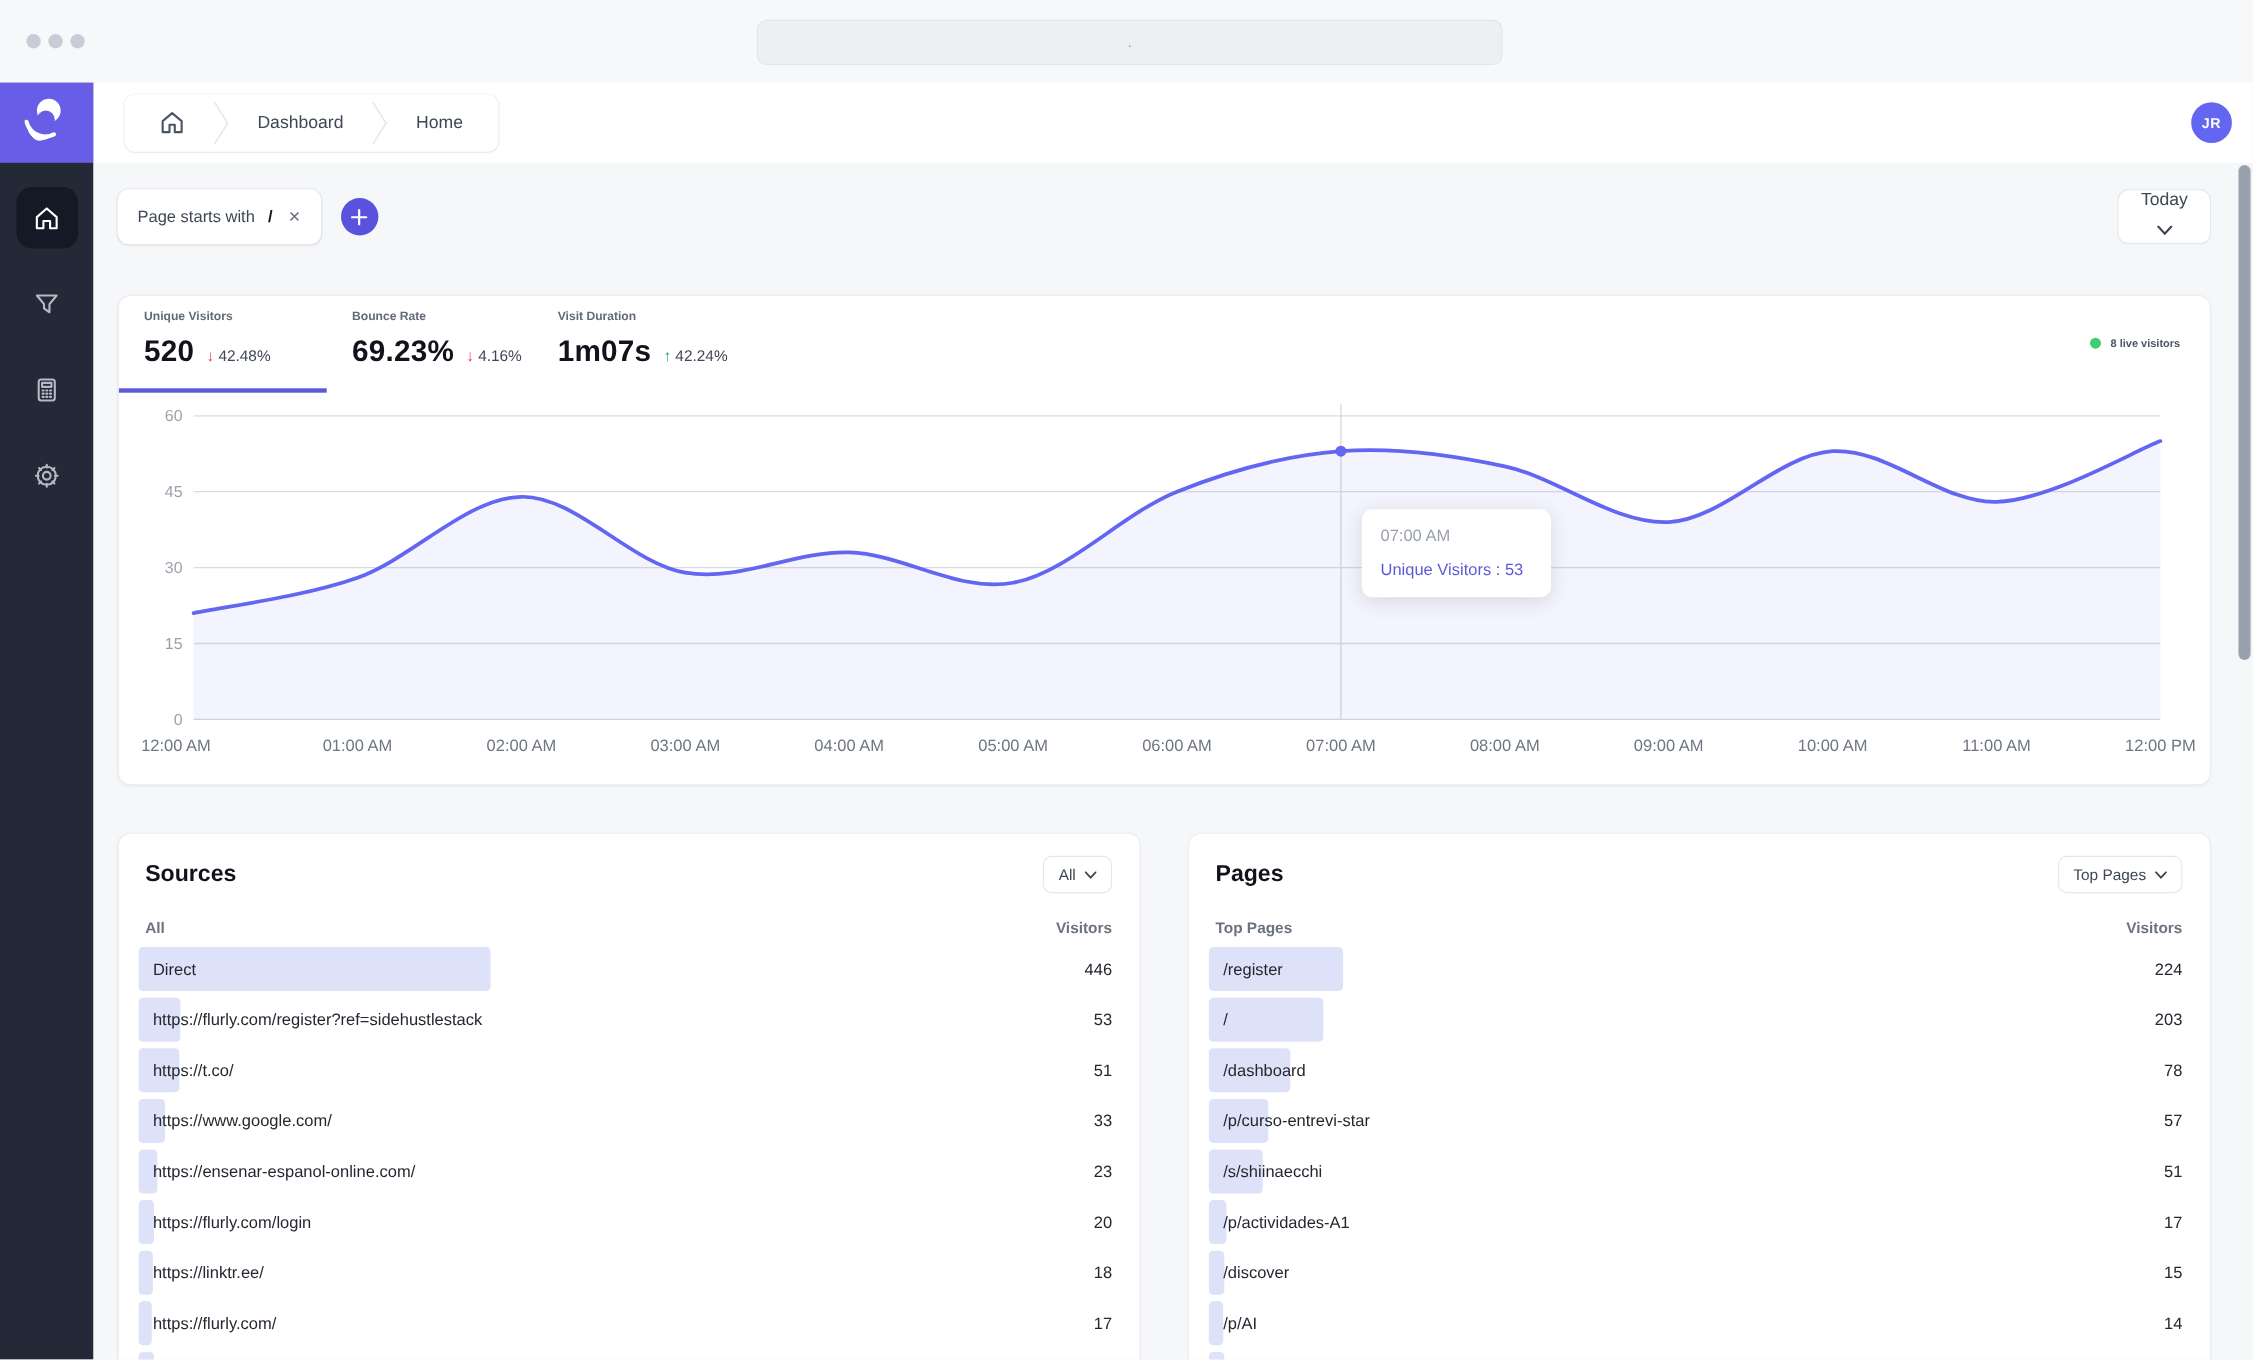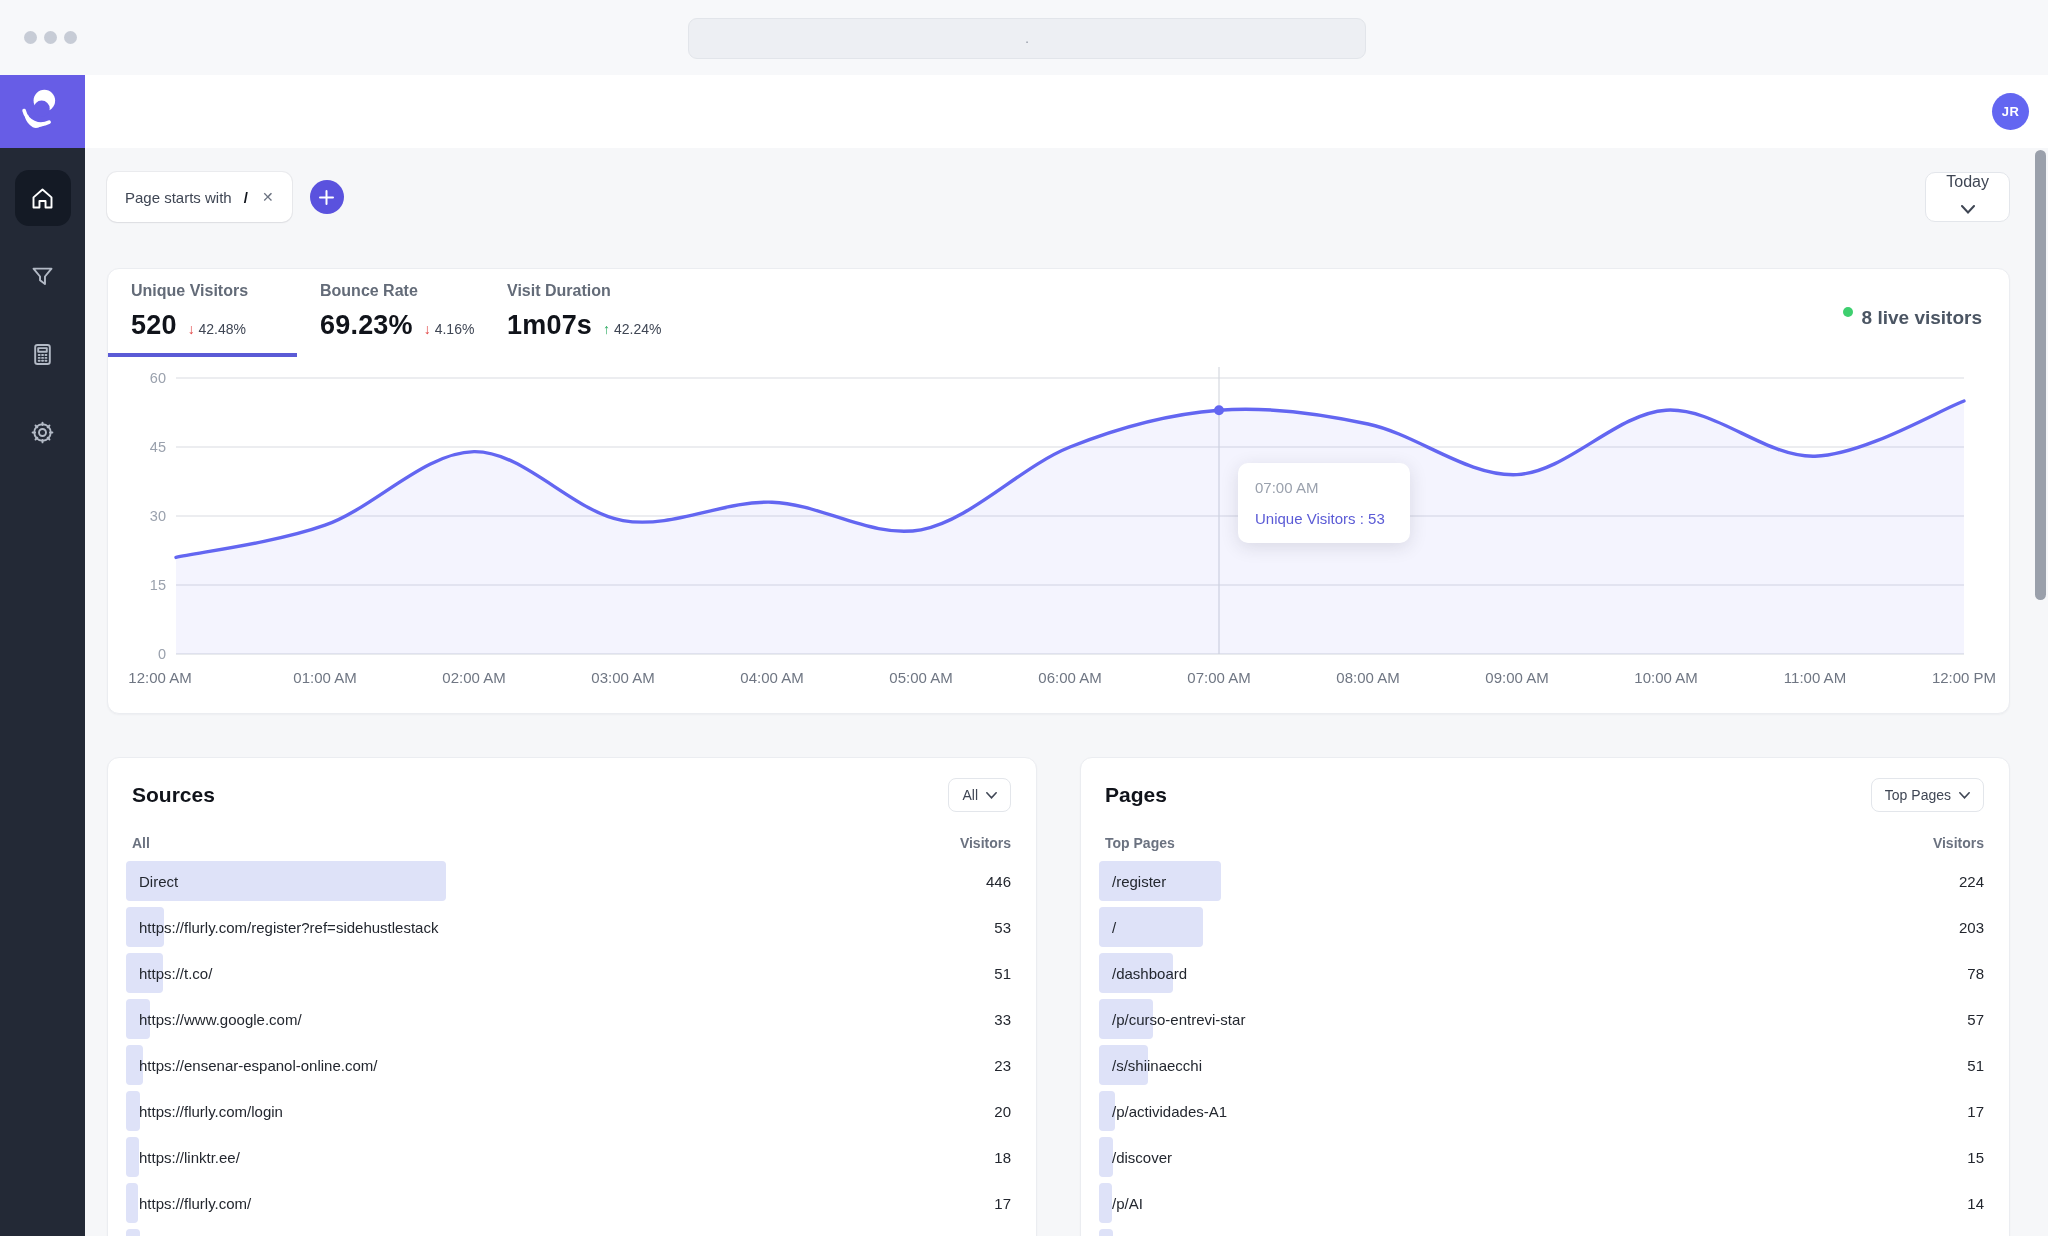--- a/index.html
+++ b/index.html
@@ -38,28 +38,28 @@
 
   .card { background:#fff; border-radius:12px; border:1px solid #ebedf1; box-shadow:0 1px 2px rgba(16,24,40,.04); }
 
   .chart-card { height:446px; position:relative; overflow:hidden; }
   .stats { display:flex; position:relative; height:88px; }
   .stat { padding:13px 0 0 23px; position:relative; cursor:pointer; height:88px; }
   .stat:nth-child(1){ width:189px; }
   .stat:nth-child(2){ width:187px; }
   .stat:nth-child(3){ width:207px; }
   .stat.active::after { content:""; position:absolute; left:0; right:0; bottom:0; height:4px; background:#5b5bd6; }
-  .stat-label { font-size:16px; font-weight:bold; color:#636b78; margin-bottom:10px; }
+  .stat-label { font-size:11px; font-weight:bold; color:#636b78; margin-bottom:10px; }
   .stat-line { display:flex; align-items:baseline; gap:11px; }
   .stat-value { font-size:27px; font-weight:bold; color:#10131a; letter-spacing:.2px; }
   .delta { font-size:14px; color:#3f4654; }
   .delta .arr { font-size:14px; }
   .arr.down { color:#e14242; }
   .arr.up { color:#27a95c; }
-  .live { position:absolute; right:27px; top:38px; display:flex; gap:9px; font-size:19px; font-weight:bold; color:#4b5563; }
+  .live { position:absolute; right:27px; top:38px; display:flex; gap:9px; font-size:10px; font-weight:bold; color:#4b5563; }
   .live-dot { width:10px; height:10px; border-radius:50%; background:#3ecf6f; }
 
   .chart-wrap { position:relative; }
   .tooltip { position:absolute; width:172px; background:#fff; border-radius:10px; box-shadow:0 4px 18px rgba(35,41,54,.13); padding:16px 17px; }
   .tt-time { font-size:15px; color:#9aa1ad; margin-bottom:14px; }
   .tt-val { font-size:15px; color:#5b5bd6; }
 
   .panels { display:flex; gap:43px; margin-top:43px; }
   .panel { flex:1; height:540px; padding:20px 25px 0 18px; }
   .panel-head { display:flex; align-items:center; justify-content:space-between; }
@@ -126,20 +126,39 @@
             <circle cx="12" cy="12" r="3.1"></circle>
             <path d="M12 3.2 v2.2 M12 18.6 v2.2 M3.2 12 h2.2 M18.6 12 h2.2 M5.8 5.8 l1.6 1.6 M16.6 16.6 l1.6 1.6 M18.2 5.8 l-1.6 1.6 M7.4 16.6 l-1.6 1.6"></path>
             <circle cx="12" cy="12" r="7.3"></circle>
           </svg>
         </div>
       </nav>
   </aside>
 
   <div class="main">
     <div class="header">
+      <div class="breadcrumb">
+        <div class="bc-item">
+          <svg width="23" height="23" viewBox="0 0 24 24" fill="none" stroke="#4b5563" stroke-width="2" stroke-linejoin="round">
+            <path d="M3 10.5 L12 3 L21 10.5 V21 H14.5 V14 H9.5 V21 H3 Z"></path>
+          </svg>
+        </div>
+        <div class="bc-sep">
+          <svg width="14" height="40" viewBox="0 0 14 40" fill="none" stroke="#e5e8ed" stroke-width="1.5">
+              <path d="M1 1 L13 20 L1 39"></path>
+            </svg>
+        </div>
+        <div class="bc-item">Dashboard</div>
+        <div class="bc-sep">
+          <svg width="14" height="40" viewBox="0 0 14 40" fill="none" stroke="#e5e8ed" stroke-width="1.5">
+              <path d="M1 1 L13 20 L1 39"></path>
+            </svg>
+        </div>
+        <div class="bc-item">Home</div>
+      </div>
       <div class="avatar">JR</div>
     </div>
 
     <div class="content">
       <div class="filter-row">
         <div class="chip">
           <span>Page starts with</span>
           <b>/</b>
           <span class="x">✕</span>
         </div>

